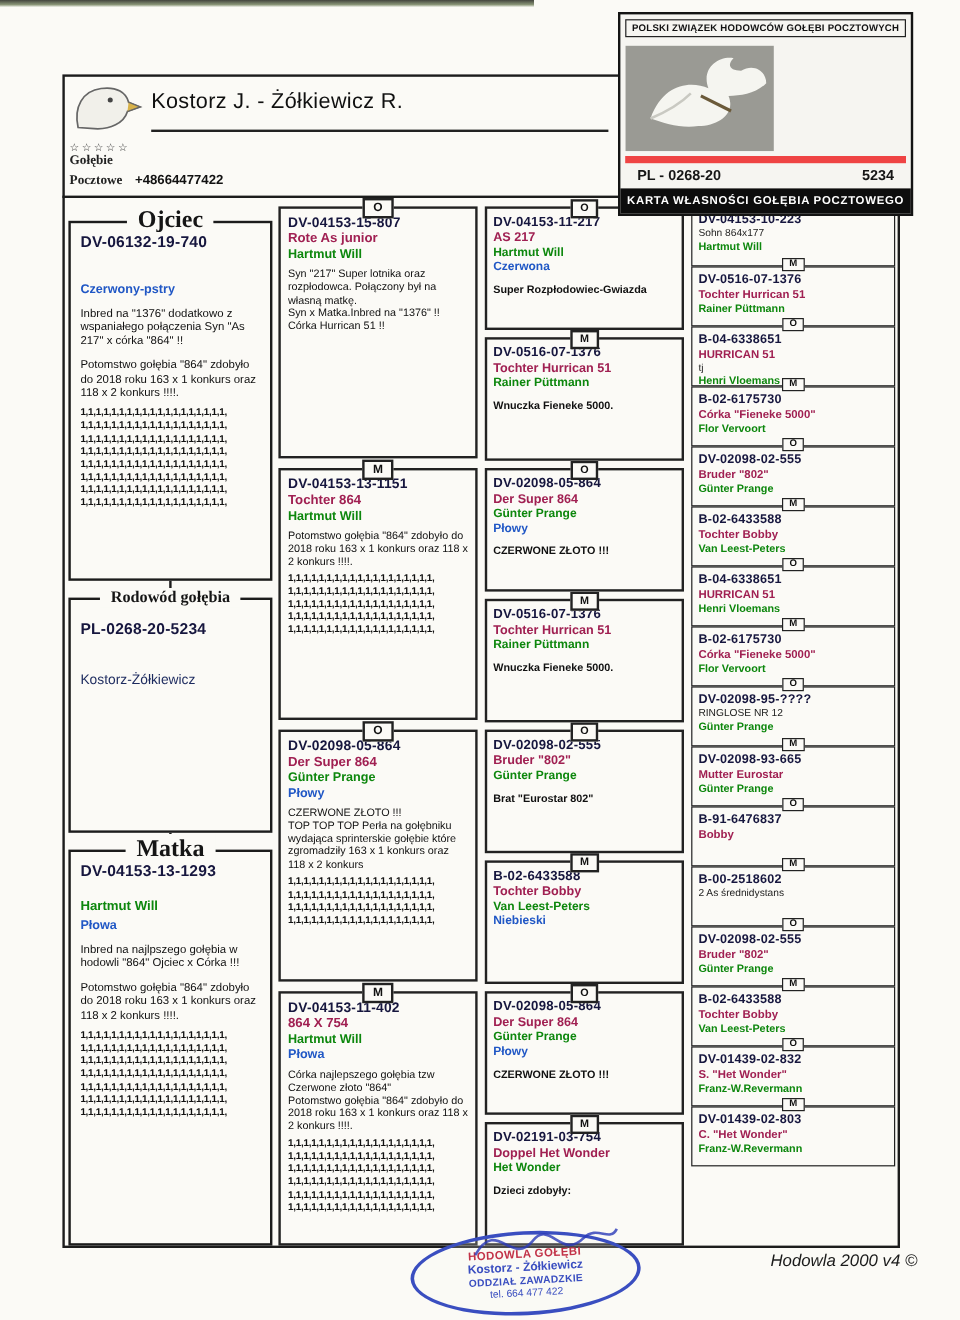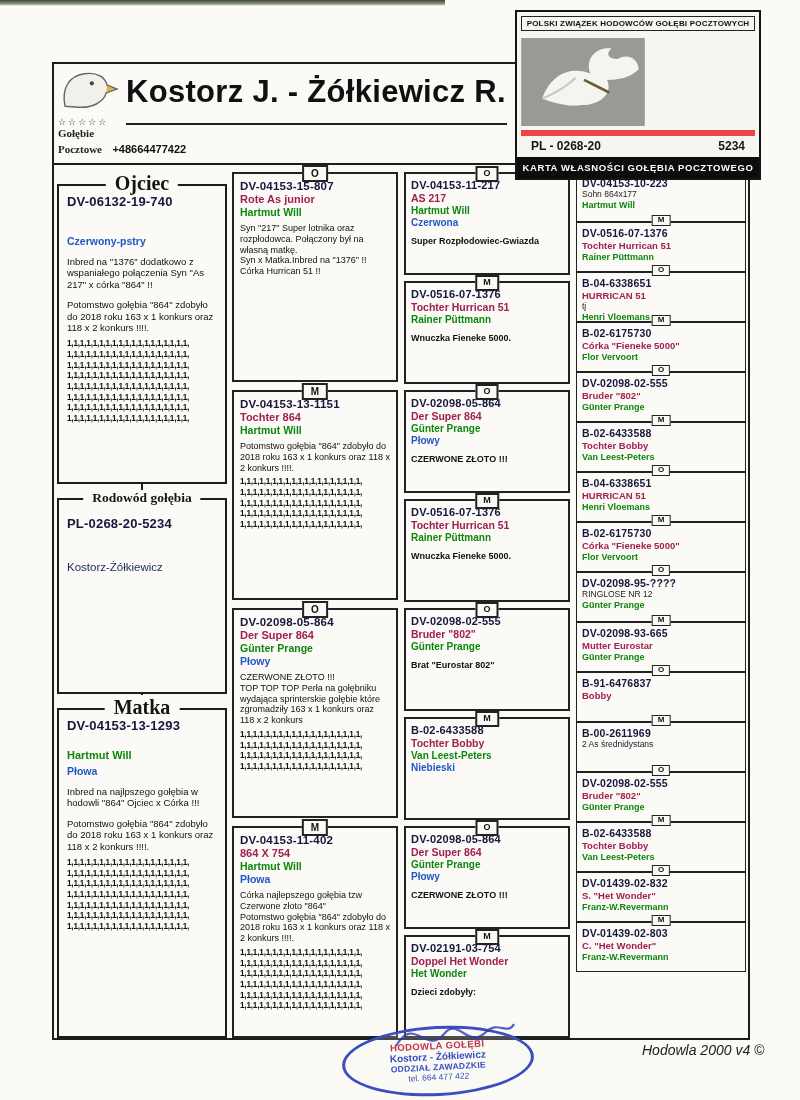--- a/index.html
+++ b/index.html
@@ -12,21 +12,21 @@
 
   .formborder { position:absolute; left:52px; top:62px; width:698px; height:978px; border:2px solid #1c1c1c; }
   .header-line { position:absolute; left:52px; top:163px; width:698px; border-top:2px solid #1c1c1c; }
 
   
   .logo { position:absolute; left:58px; top:68px; width:70px; }
   .stars { font-size:9px; color:#333; letter-spacing:2px; margin-top:1px; }
   .brand1, .brand2 { font-family:"Liberation Serif", serif; font-weight:bold; font-size:11px; color:#222; }
   .brandrow { white-space:nowrap; }
   .phone { font-size:11px; color:#111; margin-left:6px; font-weight:bold; }
-  .title { position:absolute; left:126px; top:74px; width:381px; font-size:31px; font-weight:bold;
+  .title { position:absolute; left:126px; top:74px; width:381px; font-size:18px; font-weight:normal;
     color:#101010; border-bottom:2px solid #222; padding-bottom:13px; letter-spacing:0.3px; }
 
   
   .stamp { position:absolute; left:515px; top:10px; width:246px; height:170px; background:#f6f5f1;
     border:2.5px solid #141414; z-index:10; display:flex; flex-direction:column; }
   .fed { margin:4px 4px 2px; border:1.5px solid #222; font-size:8px; font-weight:bold; text-align:center;
     padding:2px 2px; letter-spacing:0.2px; color:#111; }
   .mid { flex:1; display:flex; margin:0 4px; }
   .midleft { width:47%; padding:6px 2px 0 6px; }
   .country { font-size:25px; font-weight:bold; color:#141414; letter-spacing:1px; }
@@ -362,21 +362,21 @@
       <div class="breeder">Günter Prange</div>
     </div>
     <div class="gbox">
       <span class="tab">O</span>
       <div class="ring">B-91-6476837</div>
       <div class="pname">Bobby</div>
 
     </div>
     <div class="gbox">
       <span class="tab">M</span>
-      <div class="ring">B-00-2611969</div>
+      <div class="ring">B-00-2518602</div>
 
       <div class="extra">2 As średnidystans</div>
 
     </div>
     <div class="gbox">
       <span class="tab">O</span>
       <div class="ring">DV-02098-02-555</div>
       <div class="pname">Bruder "802"</div>
 
       <div class="breeder">Günter Prange</div>

